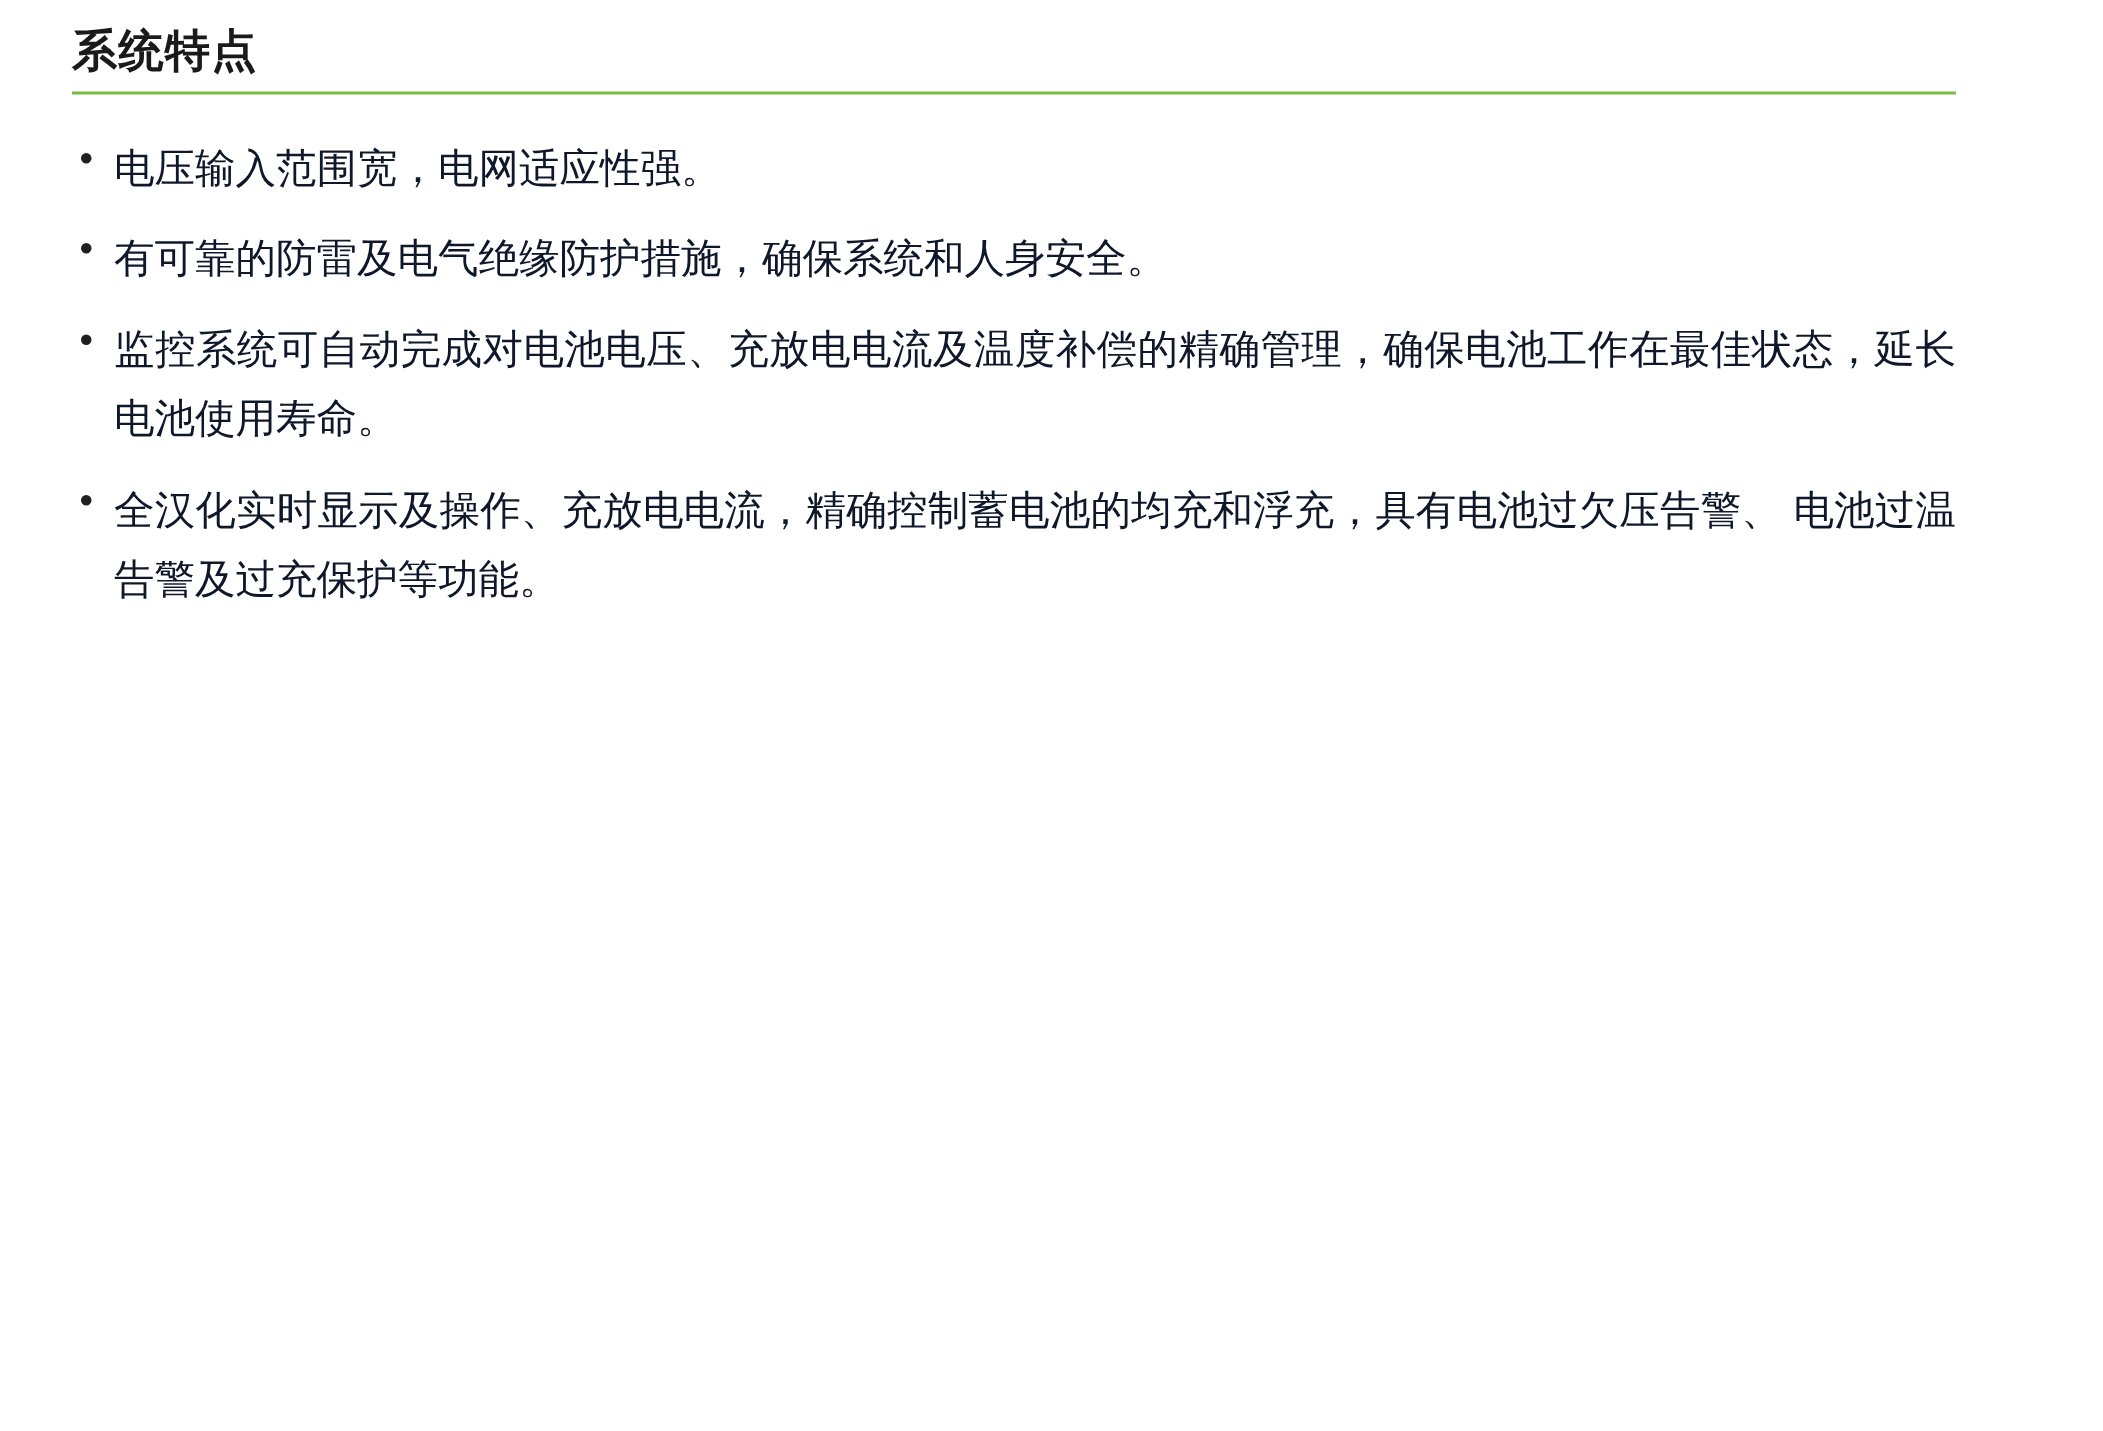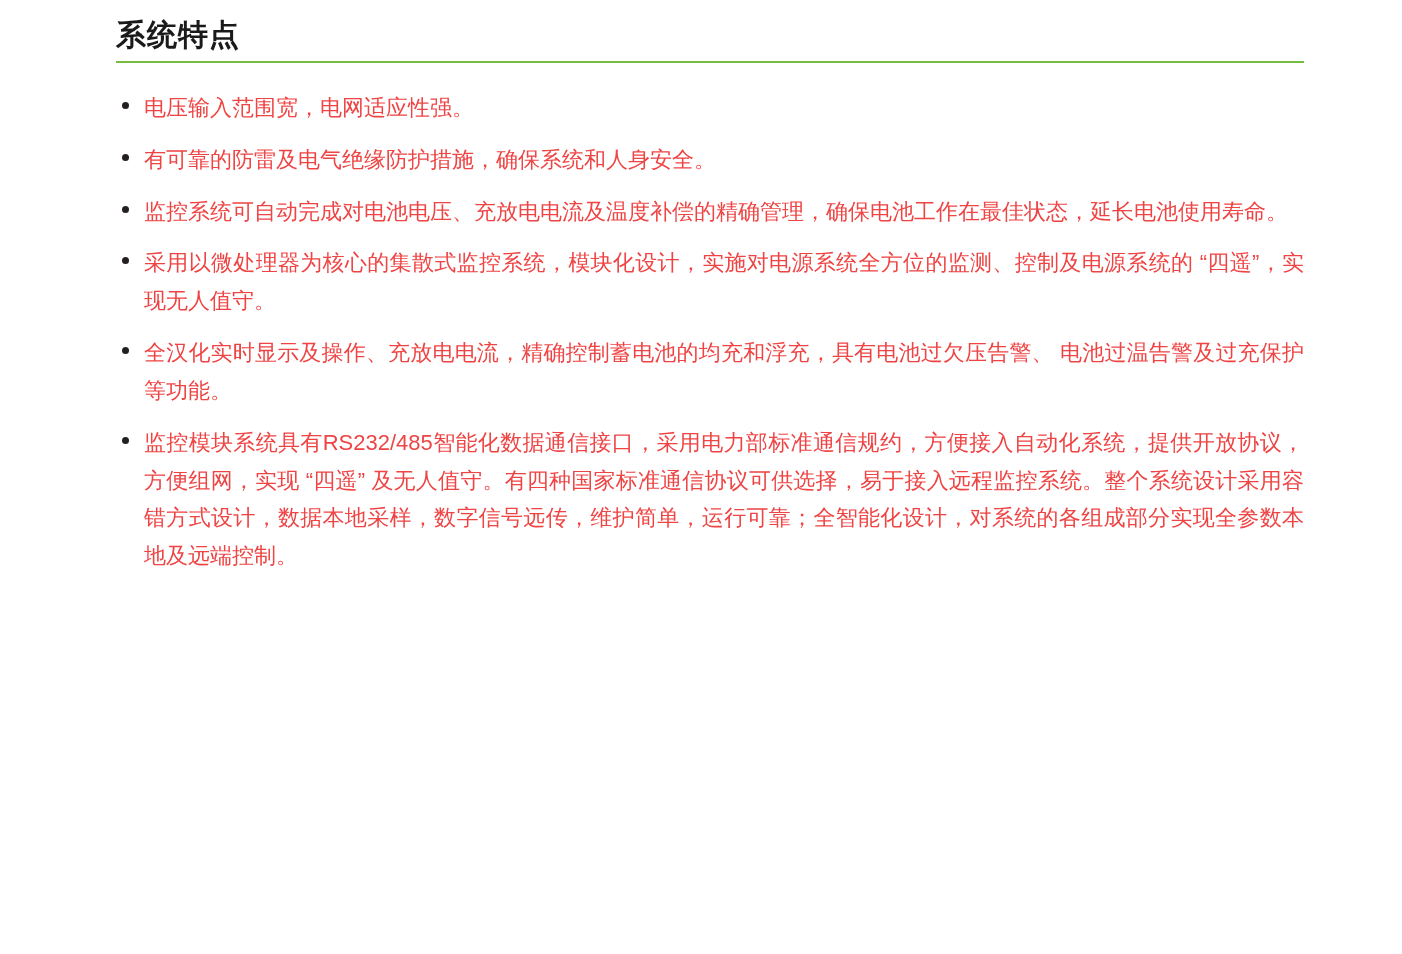--- a/index.html
+++ b/index.html
@@ -11,21 +11,21 @@
     width: 1402px;
     height: 954px;
     font-family: "Liberation Sans", "DejaVu Sans", sans-serif;
     color: #231f20;
     overflow: hidden;
   }
   .page {
     box-sizing: border-box;
     width: 1402px;
     height: 954px;
-    padding: 18px 98px 0 116px;
+    padding: 18px 98px 0 48px;
     border-radius: 28px;
   }
   .title-block {
     border-bottom: 2px solid #76bc43;
     padding-bottom: 10px;
     margin-bottom: 26px;
   }
   .page-title {
     font-size: 30px;
     font-weight: bold;
@@ -36,23 +36,23 @@
   }
   ul.feature-list {
     list-style: none;
     margin: 0;
     padding: 0;
   }
   ul.feature-list li {
     position: relative;
     padding-left: 28px;
     margin-bottom: 14px;
-    font-size: 22px;
+    font-size: 27px;
     line-height: 1.72;
-    color: #ef4444;
+    color: #0f172a;
     text-align: justify;
     text-justify: inter-ideograph;
   }
   ul.feature-list li .bullet {
     position: absolute;
     left: 6px;
     top: 13px;
     width: 7px;
     height: 7px;
     background: #231f20;
@@ -80,25 +80,17 @@
     <li>
       <span class="bullet"></span>
       <span class="text">有可靠的防雷及电气绝缘防护措施，确保系统和人身安全。</span>
     </li>
     <li>
       <span class="bullet"></span>
       <span class="text">监控系统可自动完成对电池电压、充放电电流及温度补偿的精确管理，确保电池工作在最佳状态，延长电池使用寿命。</span>
     </li>
     <li>
       <span class="bullet"></span>
-      <span class="text">采用以微处理器为核心的集散式监控系统，模块化设计，实施对电源系统全方位的监测、控制及电源系统的 “四遥”，实现无人值守。</span>
-    </li>
-    <li>
-      <span class="bullet"></span>
       <span class="text">全汉化实时显示及操作、充放电电流，精确控制蓄电池的均充和浮充，具有电池过欠压告警、 电池过温告警及过充保护等功能。</span>
-    </li>
-    <li>
-      <span class="bullet"></span>
-      <span class="text">监控模块系统具有RS232/485智能化数据通信接口，采用电力部标准通信规约，方便接入自动化系统，提供开放协议，方便组网，实现 “四遥” 及无人值守。有四种国家标准通信协议可供选择，易于接入远程监控系统。整个系统设计采用容错方式设计，数据本地采样，数字信号远传，维护简单，运行可靠；全智能化设计，对系统的各组成部分实现全参数本地及远端控制。</span>
     </li>
   </ul>
 
 </div>
 
 </body></html>

